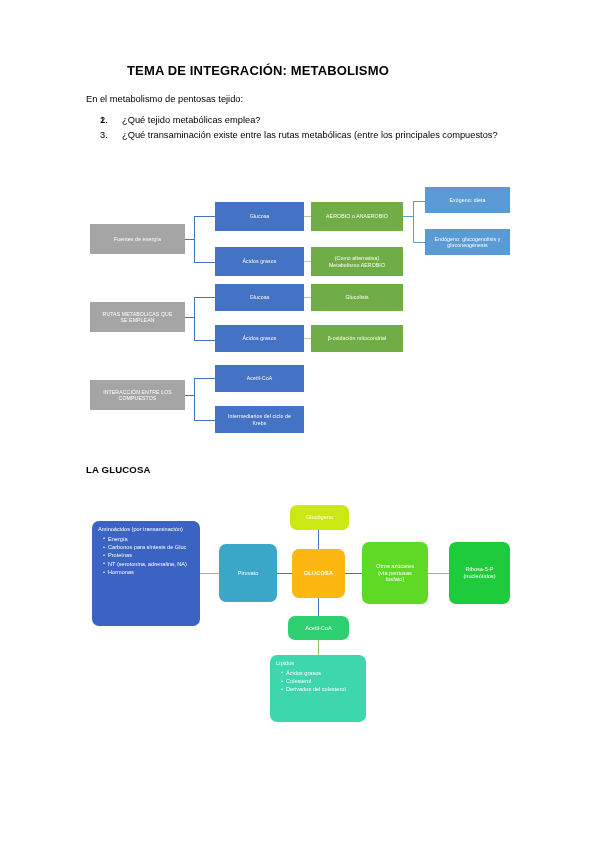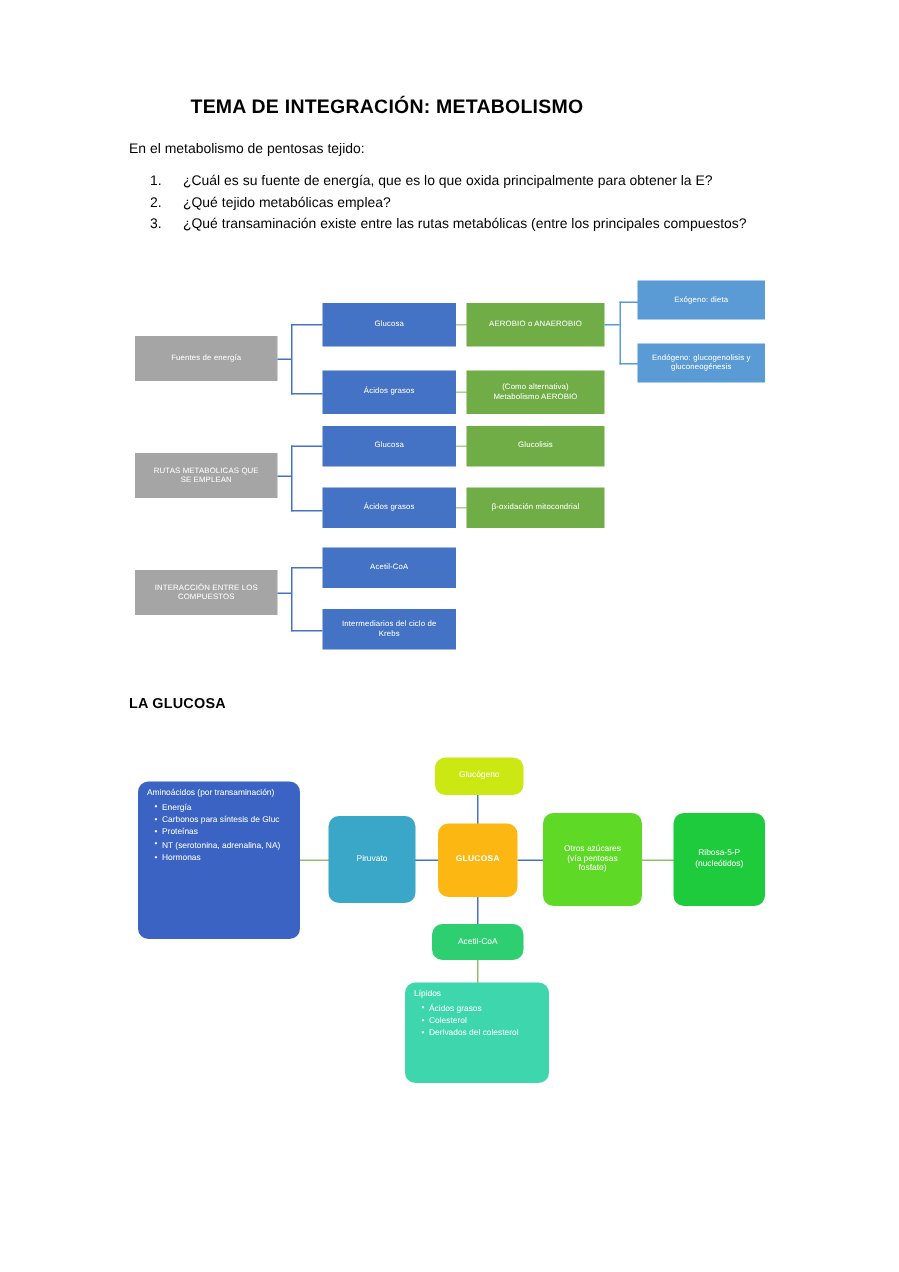--- a/index.html
+++ b/index.html
@@ -152,21 +152,20 @@
 <body>
 
 <div class="page">
 
   <div class="heading">TEMA DE INTEGRACIÓN: METABOLISMO</div>
   <div class="intro">En el metabolismo de pentosas tejido:</div>
 
   <ul class="qlist">
     <li>
       <span class="num">1.</span>
-      <span>¿Cuál es su fuente de energía, que es lo que oxida principalmente para obtener la E?</span>
     </li>
     <li>
       <span class="num">2.</span>
       <span>¿Qué tejido metabólicas emplea?</span>
     </li>
     <li>
       <span class="num">3.</span>
       <span>¿Qué transaminación existe entre las rutas metabólicas (entre los principales compuestos?</span>
     </li>
   </ul>

